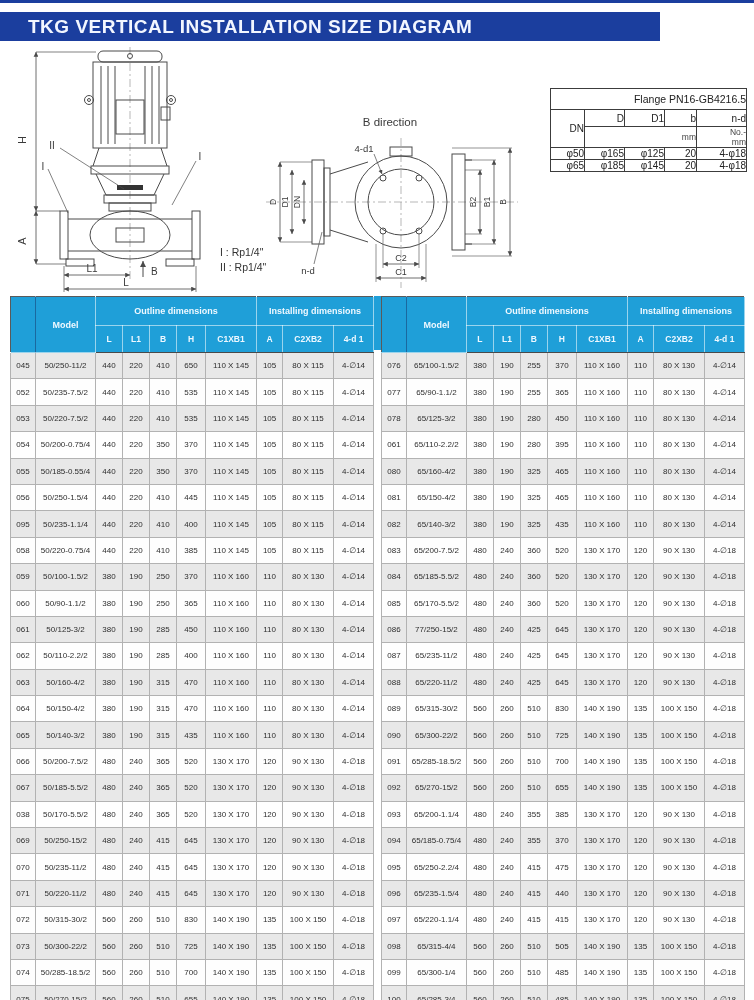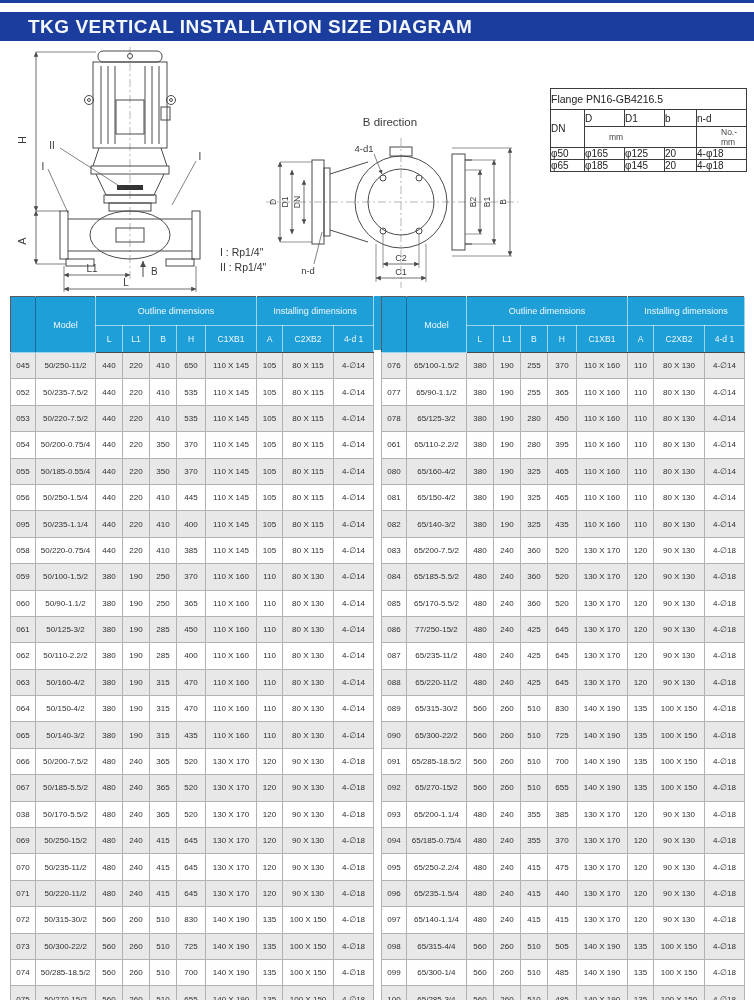--- a/index.html
+++ b/index.html
@@ -2,47 +2,47 @@
 <html><head>
 <meta charset="utf-8">
 <style>
   html,body{margin:0;padding:0;}
   body{
     width:754px;height:1000px;position:relative;background:#ffffff;
     font-family:"Liberation Sans", sans-serif;overflow:hidden;
   }
   .top-line{position:absolute;top:0;left:0;width:754px;height:3px;background:#1b3e9e;}
   .title-bar{
-    position:absolute;top:12px;left:0;width:754px;height:29px;background:#1b3e9e;
+    position:absolute;top:12px;left:0;width:660px;height:29px;background:#1b3e9e;
     color:#f2f6ff;font-size:19px;font-weight:bold;line-height:29px;padding-left:28px;
     box-sizing:border-box;letter-spacing:.5px;white-space:nowrap;
   }
   .drawings{position:absolute;top:44px;left:0;width:754px;height:250px;}
   svg{position:absolute;}
   svg text{font-family:"Liberation Sans",sans-serif;fill:#3a3a3a;}
   .thread-note{
     position:absolute;left:220px;top:245px;font-size:10.5px;color:#333;line-height:15px;white-space:pre;
   }
   
   .flange{
     position:absolute;left:550px;top:88px;width:196px;border-collapse:collapse;table-layout:fixed;
     font-size:10px;color:#222;background:#fff;
   }
-  .flange th,.flange td{border:1px solid #3c3c3c;text-align:left;padding:0;font-weight:normal;}
+  .flange th,.flange td{border:1px solid #3c3c3c;text-align:right;padding:0;font-weight:normal;}
   .flange .t{height:20px;font-size:10.5px;}
   .flange .h{height:16px;}
   .flange .u{height:14px;font-size:8.5px;color:#444;padding-left:24px;}
   .flange .d{height:18px;}
   
   .table-wrap{position:absolute;left:10px;top:296px;width:735px;height:690px;display:flex;}
   table.half{border-collapse:collapse;table-layout:fixed;width:363px;border:1px solid #5a5a5a;}
   .spacer{width:9px;background:#fff;}
   .spacer .sp-head{height:54px;background:#1f9fd8;}
   table.half th{
-    background:#1f9fd8;color:#eef8ff;font-weight:normal;padding:0;
+    background:#1f9fd8;color:#eef8ff;font-weight:bold;padding:0;
     border-right:1px solid rgba(255,255,255,.55);border-bottom:1px solid rgba(255,255,255,.55);
   }
   table.half thead tr.group th{height:28px;font-size:9px;}
   table.half thead tr.subh th{height:26px;font-size:8.5px;border-bottom:1px solid #4a4a4a;}
   table.half thead th.corner{border-right:1px solid rgba(20,40,90,.45);}
   table.half tbody td{
     height:25.4px;text-align:center;font-size:8px;color:#2e2e2e;padding:0;
     border:1px solid #b2b2b2;background:#fefefe;white-space:nowrap;overflow:hidden;
   }
   table.half tbody tr.alt td{background:#e8e8e8;}
@@ -863,21 +863,21 @@
           <td>240</td>
           <td>415</td>
           <td>440</td>
           <td>130 X 170</td>
           <td>120</td>
           <td>90 X 130</td>
           <td>4-∅18</td>
         </tr>
         <tr>
           <td>097</td>
-          <td>65/140-1.1/4</td>
+          <td>65/220-1.1/4</td>
           <td>480</td>
           <td>240</td>
           <td>415</td>
           <td>415</td>
           <td>130 X 170</td>
           <td>120</td>
           <td>90 X 130</td>
           <td>4-∅18</td>
         </tr>
         <tr class="alt">

